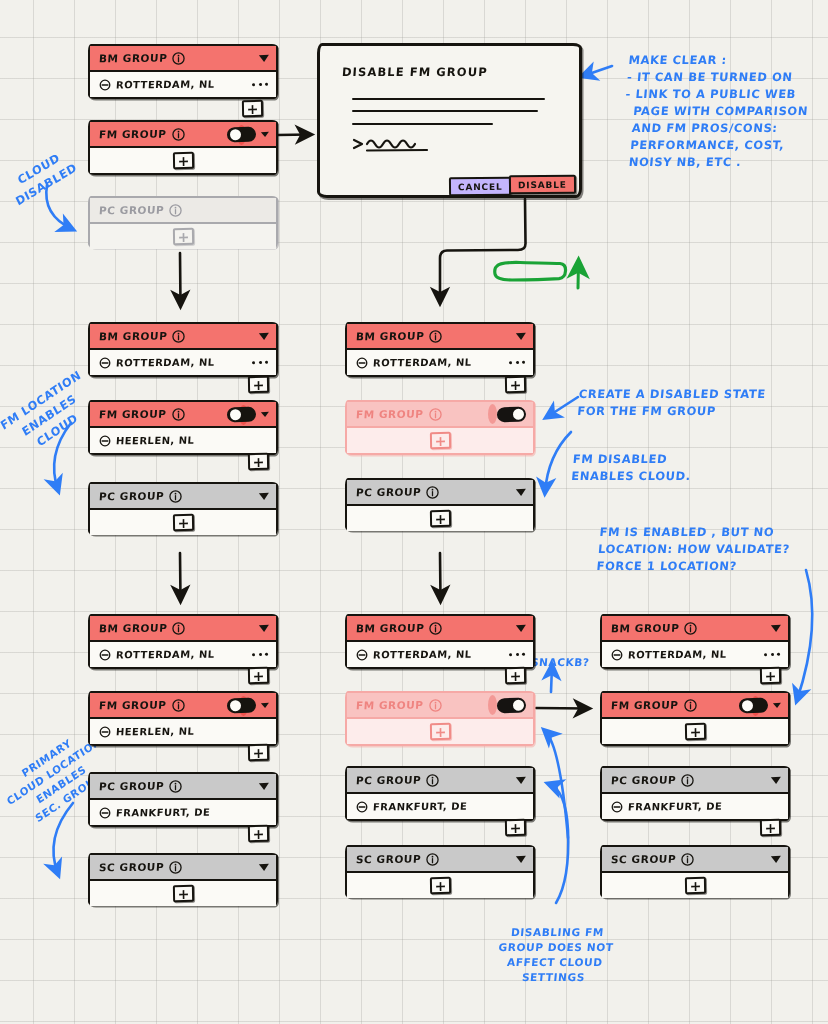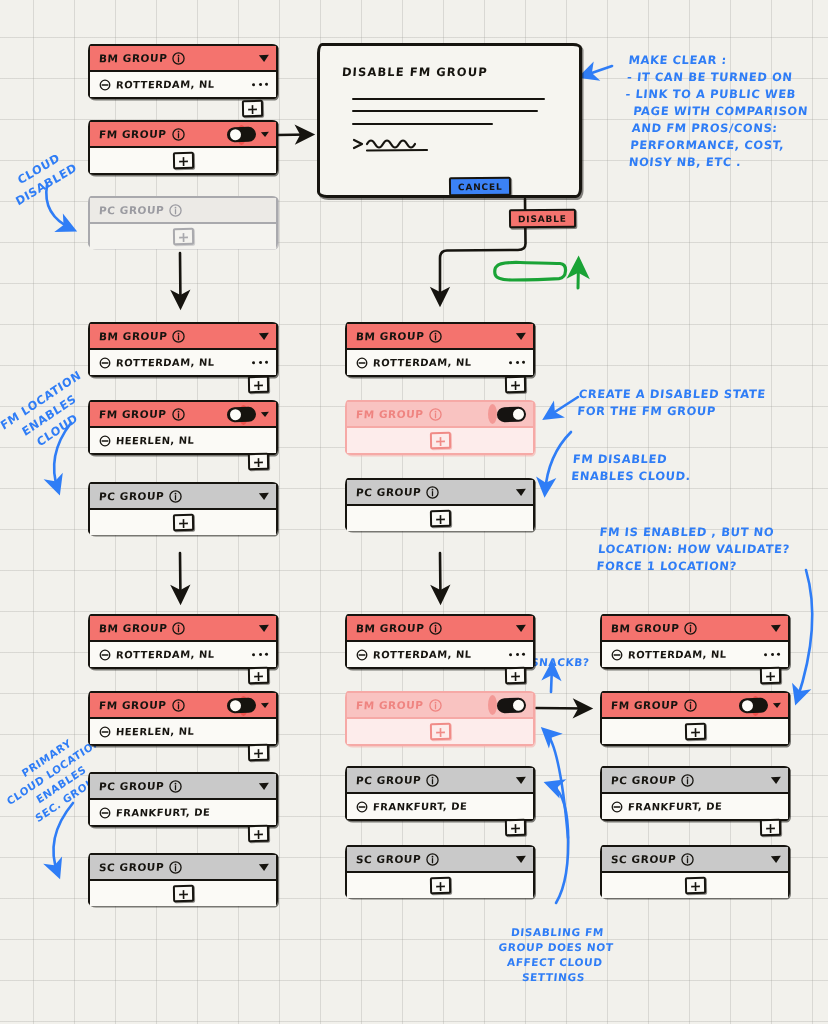--- a/index.html
+++ b/index.html
@@ -134,21 +134,21 @@
     transform:skewX(-4deg);
   }
   .dlg-line{ position:absolute; height:2.4px; background:#16140f; border-radius:2px;}
   .btn {
     position:absolute; height:19px; border:2.4px solid #16140f; border-radius:2px;
     display:flex;align-items:center;justify-content:center; padding:0 7px;
     box-shadow:1.2px 1.4px 0 rgba(20,18,14,.5);
     font-size:9px; font-weight:700; letter-spacing:.8px; color:#16140f;
     transform:rotate(-.6deg);
   }
-  .btn.cancel{ background:#3b82f6; }
+  .btn.cancel{ background:#c4b5fd; }
   .btn.disable{ background:#f4736e; }
 
   
   .anno {
     position:absolute; color:#2f7df6;
     font-family:"DejaVu Sans", sans-serif;
     font-size:11.5px; font-weight:700; letter-spacing:.6px; line-height:17px;
     transform:skewX(-5deg); white-space:pre;
   }
   .anno.small{ font-size:10.5px; line-height:15px;}
@@ -284,21 +284,21 @@
   <div class="dlg-title">DISABLE FM GROUP</div>
   <div class="dlg-line" style="left:32px;top:52px;width:193px;"></div>
   <div class="dlg-line" style="left:32px;top:64px;width:186px;"></div>
   <div class="dlg-line" style="left:32px;top:77px;width:141px;"></div>
   <svg class="ink" style="left:31px;top:84px;width:90px;height:22px;">
     <path d="M3,10 L11,14 L3,18" stroke="#16140f" stroke-width="2.2" fill="none" stroke-linecap="round" stroke-linejoin="round"></path>
     <path d="M16,14 q4,-7 8,0 q4,7 8,0 q4,-7 8,0 q4,7 8,0 q4,-7 8,0 q4,7 8,0" stroke="#16140f" stroke-width="2.2" fill="none" stroke-linecap="round"></path>
     <path d="M16,20.5 L76,20" stroke="#16140f" stroke-width="2.2" fill="none" stroke-linecap="round"></path>
   </svg>
   <div class="btn cancel" style="left:129px;top:131px;">CANCEL</div>
-  <div class="btn disable" style="left:189px;top:129px;margin-top:34px;">DISABLE</div>
+  <div class="btn disable" style="left:189px;top:129px;">DISABLE</div>
 </div>
 
 <div class="anno" style="left:624px;top:52px;">MAKE CLEAR :
 - IT CAN BE TURNED ON
 - LINK TO A PUBLIC WEB
   PAGE WITH COMPARISON
   AND FM PROS/CONS:
   PERFORMANCE, COST,
   NOISY NB, ETC .</div>
 

